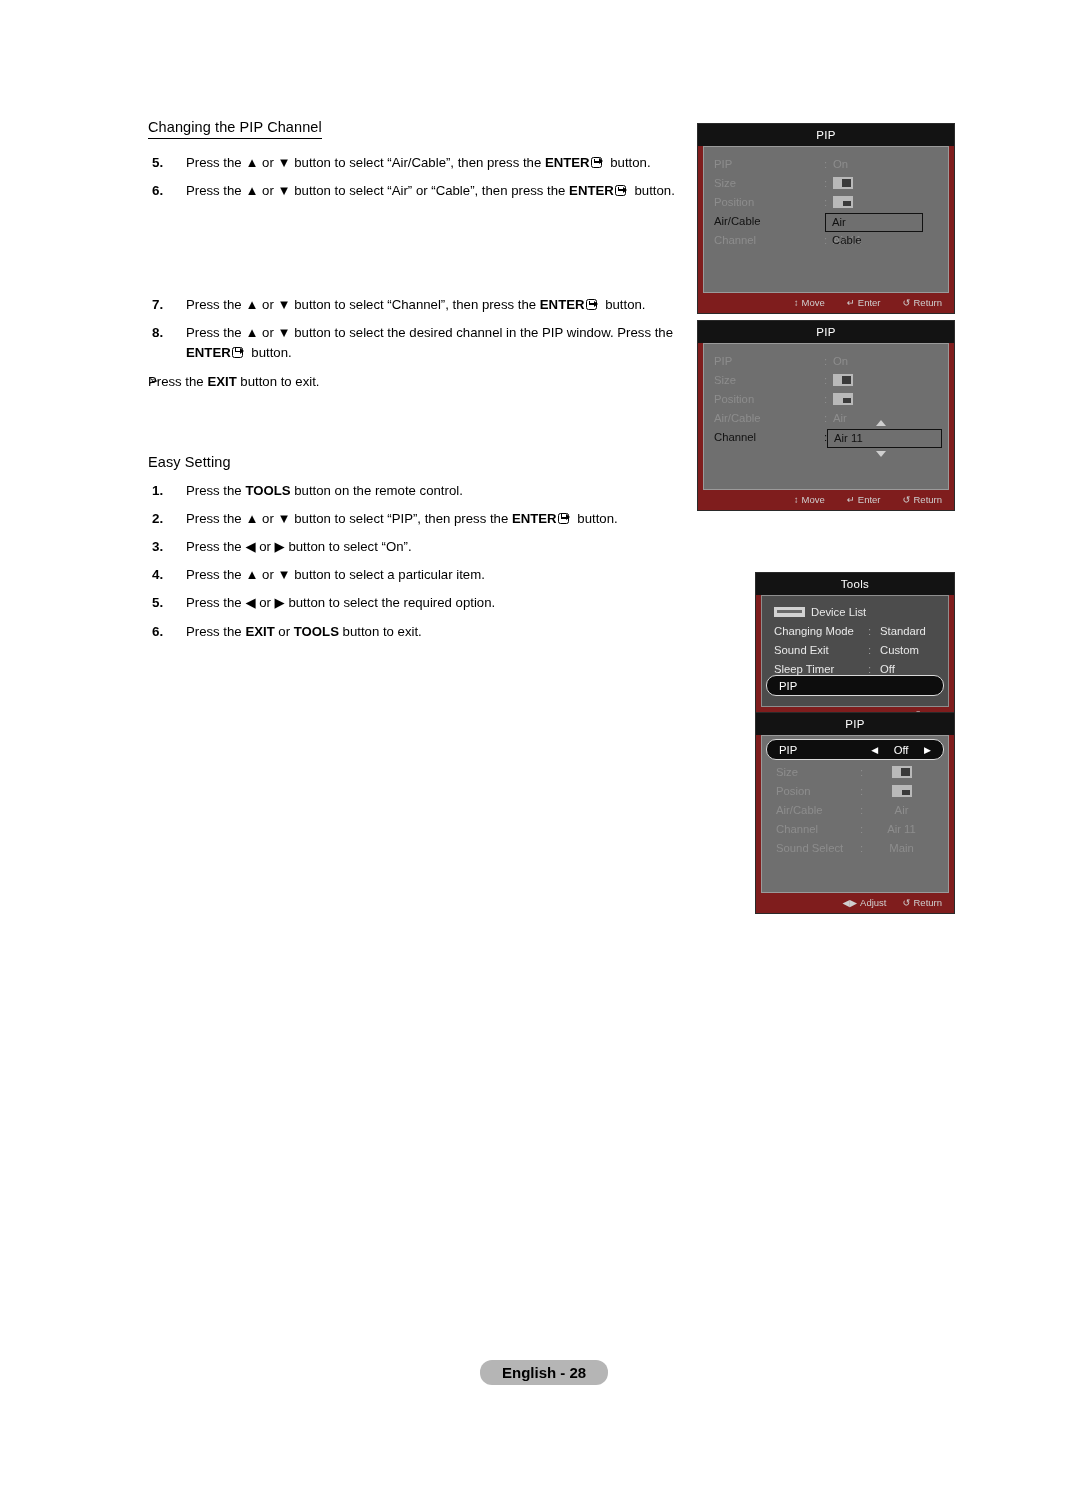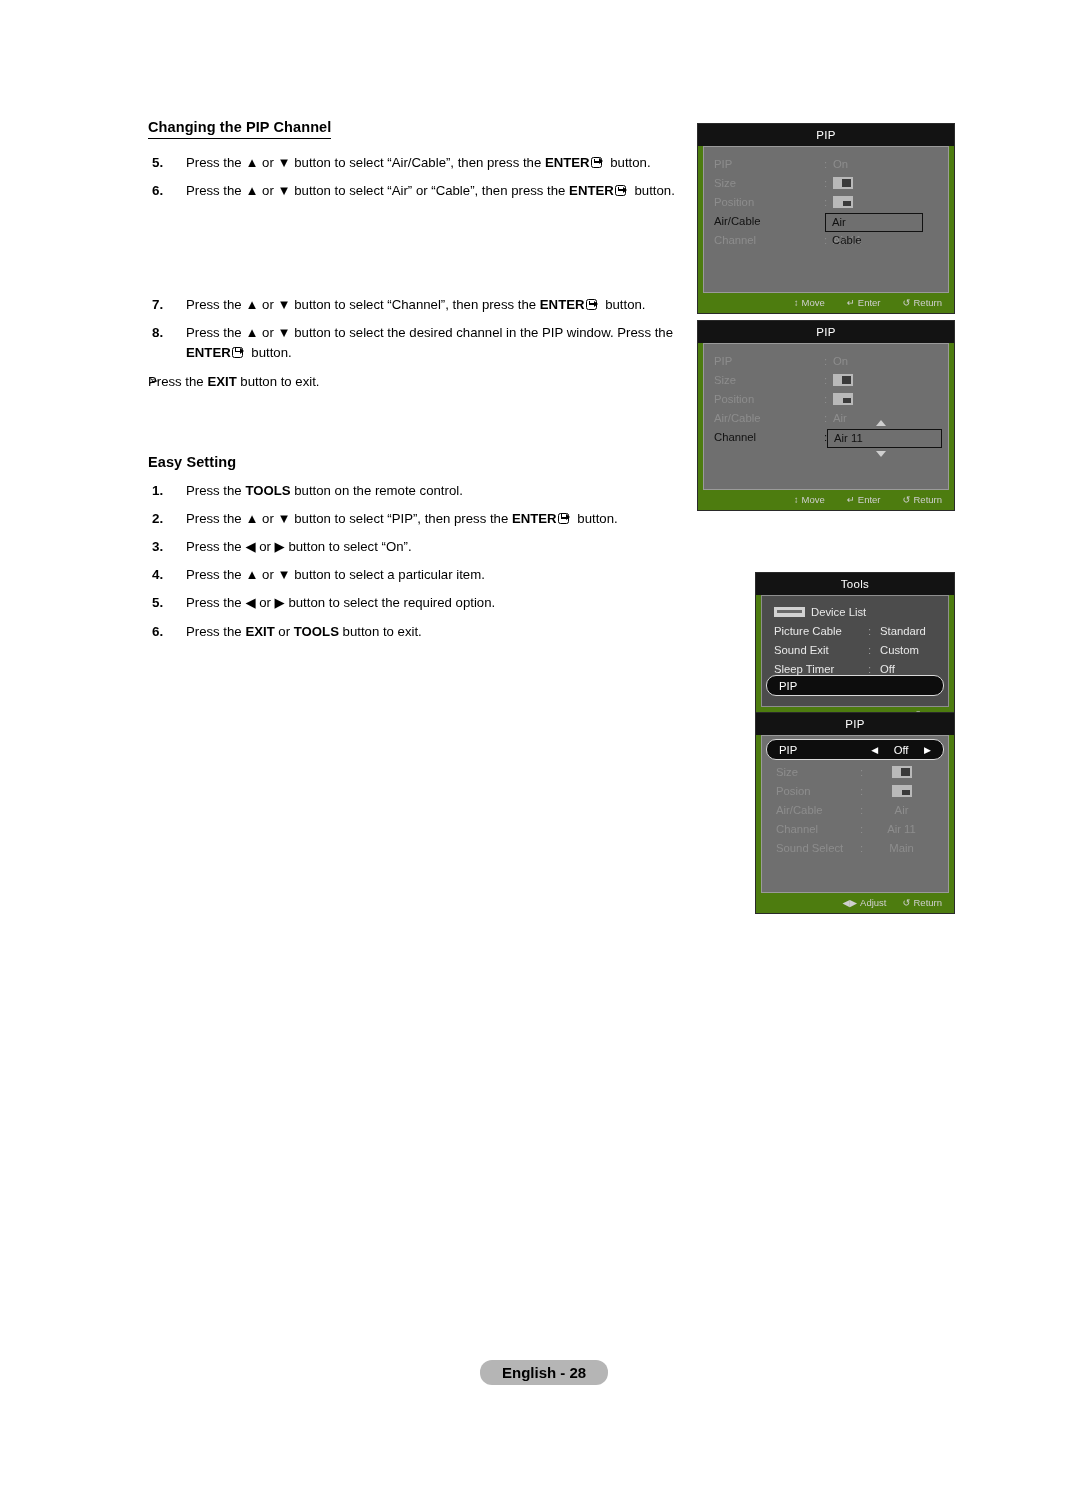--- a/index.html
+++ b/index.html
@@ -7,21 +7,21 @@
     width:1080px;height:1488px;background:#ffffff;
     font-family:"Liberation Sans",sans-serif;color:#000;
     position:relative;overflow:hidden;
   }
   .page{position:absolute;inset:0;}
 
   
   .col-text{position:absolute;left:148px;top:118px;width:540px;}
 
   h2.section{
-    font-size:14.5px;font-weight:bold;margin:0 0 14px 0;
+    font-size:14.5px;font-weight:normal;margin:0 0 14px 0;
     display:inline-block;border-bottom:1.6px solid #000;padding-bottom:3px;
     letter-spacing:.1px;
   }
   .section-wrap{margin-bottom:6px;}
 
   ol.steps{list-style:none;margin:0;padding:0;}
   ol.steps li{
     position:relative;padding-left:38px;margin-bottom:9px;
     font-size:13.2px;line-height:1.45;
   }
@@ -55,21 +55,21 @@
     content:"";position:absolute;right:-1px;top:-2.6px;
     border-top:3px solid transparent;border-bottom:3px solid transparent;
     border-left:4px solid #000;
   }
   .ent u{
     position:absolute;left:3px;top:1.5px;width:1.6px;height:4px;background:#000;
   }
 
   
   .osd{
-    position:absolute;background:#4d7c0f;border:1px solid #2a2a2a;
+    position:absolute;background:#7f1d1d;border:1px solid #2a2a2a;
     font-family:"Liberation Sans",sans-serif;
   }
   .osd .title{
     text-align:center;color:#ffffff;font-size:11.5px;
     padding:5px 0 5px 0;letter-spacing:.3px;background:#131313;
   }
   .osd .body{
     background:#6f6f6f;border:1px solid #9a9a9a;margin:0 5px;
     position:relative;
   }
@@ -304,21 +304,21 @@
   <div class="osd" style="left:755px;top:572px;width:198px;">
     <div class="title">Tools</div>
     <div class="body" style="background:#4c4c4c;border-color:#8e8e8e;height:104px;padding-top:6px;position:relative;">
 
       <div class="trow">
         <span class="anynet"></span>
         <span>Device List</span>
       </div>
 
       <div class="trow">
-        <span class="lbl">Picture Cable</span>
+        <span class="lbl">Changing Mode</span>
         <span class="sep">:</span>
         <span class="val">Standard</span>
       </div>
 
       <div class="trow">
         <span class="lbl">Sound Exit</span>
         <span class="sep">:</span>
         <span class="val">Custom</span>
       </div>
 

